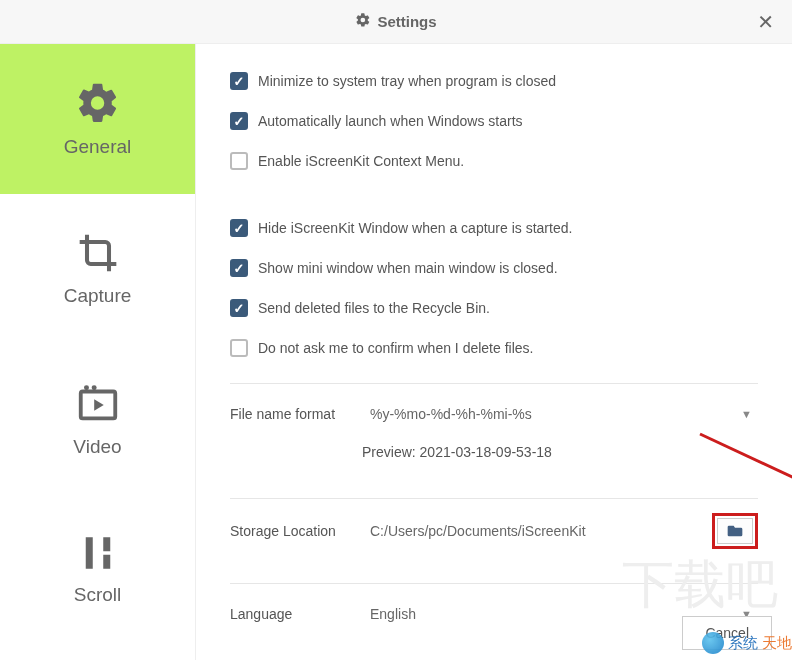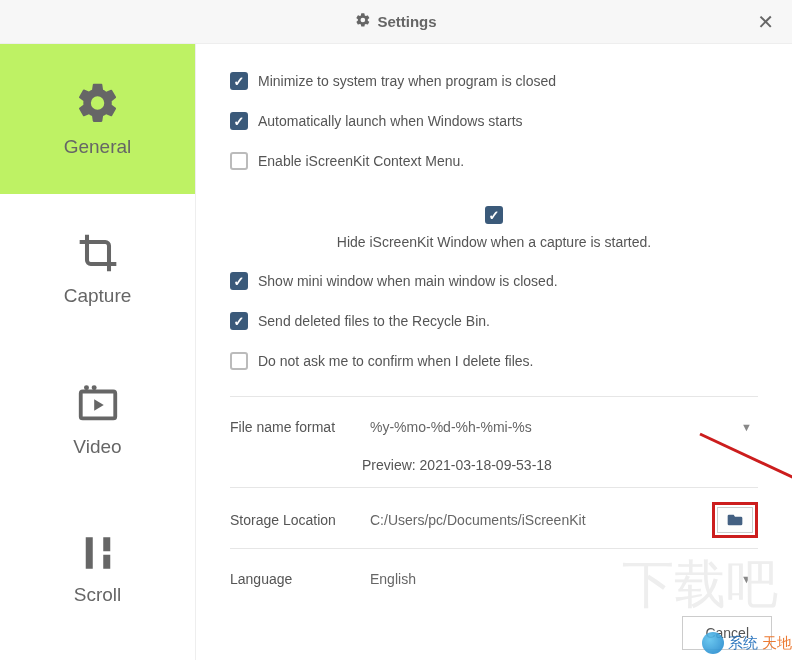--- a/index.html
+++ b/index.html
@@ -102,20 +102,21 @@
   font-weight: bold;
   line-height: 1;
 }
 .opt-label { color: #555; }
 .section {
   border-top: 1px solid #e6e6e6;
   padding: 14px 0 10px 0;
   display: flex;
   align-items: center;
   gap: 18px;
+  margin-top: 24px;
 }
 .section .sec-label {
   width: 112px;
   color: #555;
   flex-shrink: 0;
 }
 .section .sec-field {
   flex: 1;
   height: 32px;
   display: flex;
@@ -277,21 +278,21 @@
     <div class="opt-row">
       <span class="checkbox checked"></span>
       <span class="opt-label">Automatically launch when Windows starts</span>
     </div>
 
     <div class="opt-row">
       <span class="checkbox"></span>
       <span class="opt-label">Enable iScreenKit Context Menu.</span>
     </div>
 
-    <div class="opt-row" style="margin-top:36px;flex-direction:column;">
+    <div class="opt-row" style="margin-top:49px;">
       <span class="checkbox checked"></span>
       <span class="opt-label">Hide iScreenKit Window when a capture is started.</span>
     </div>
 
     <div class="opt-row">
       <span class="checkbox checked"></span>
       <span class="opt-label">Show mini window when main window is closed.</span>
     </div>
 
     <div class="opt-row">

